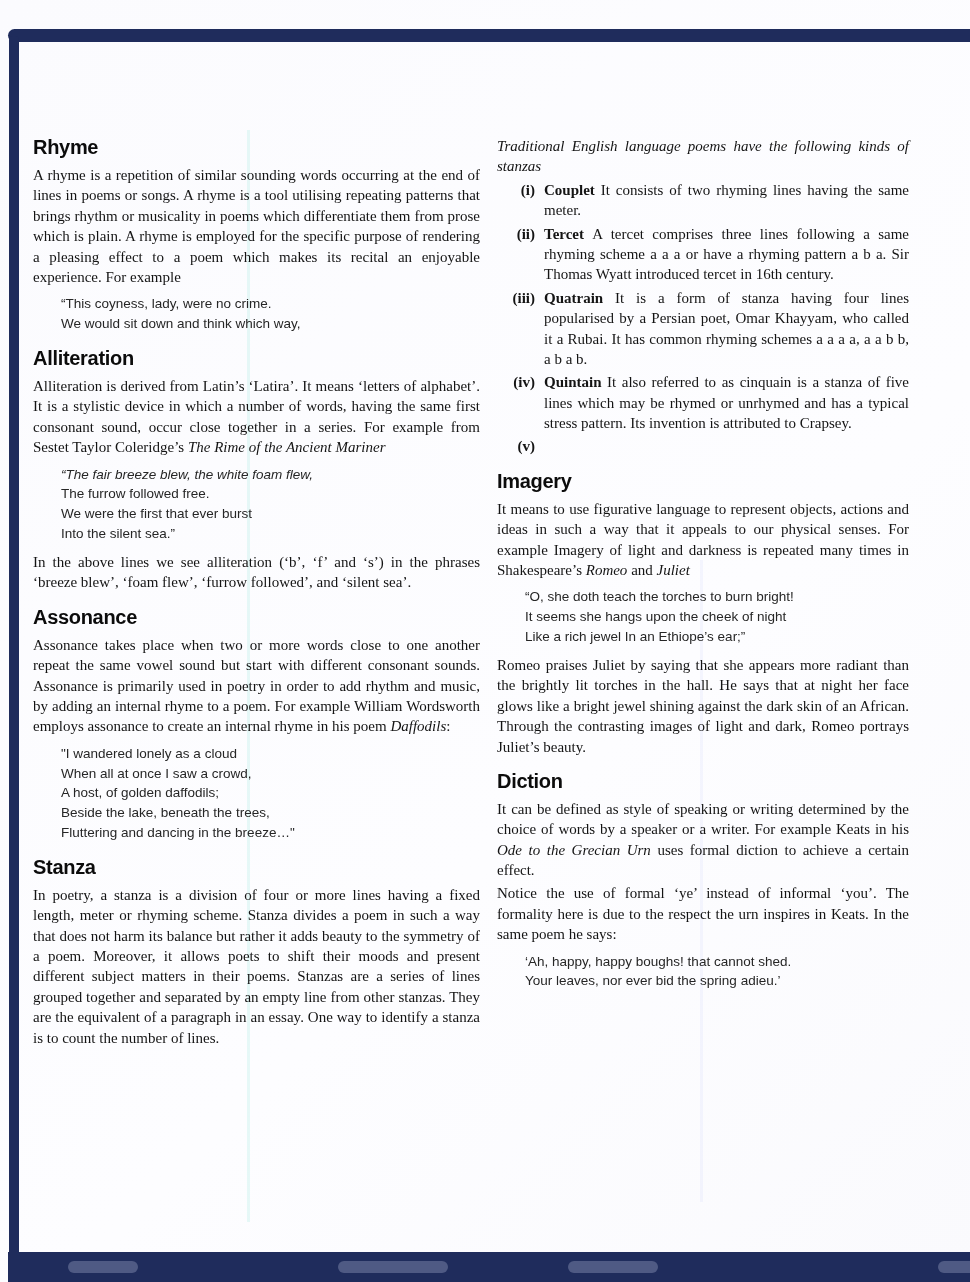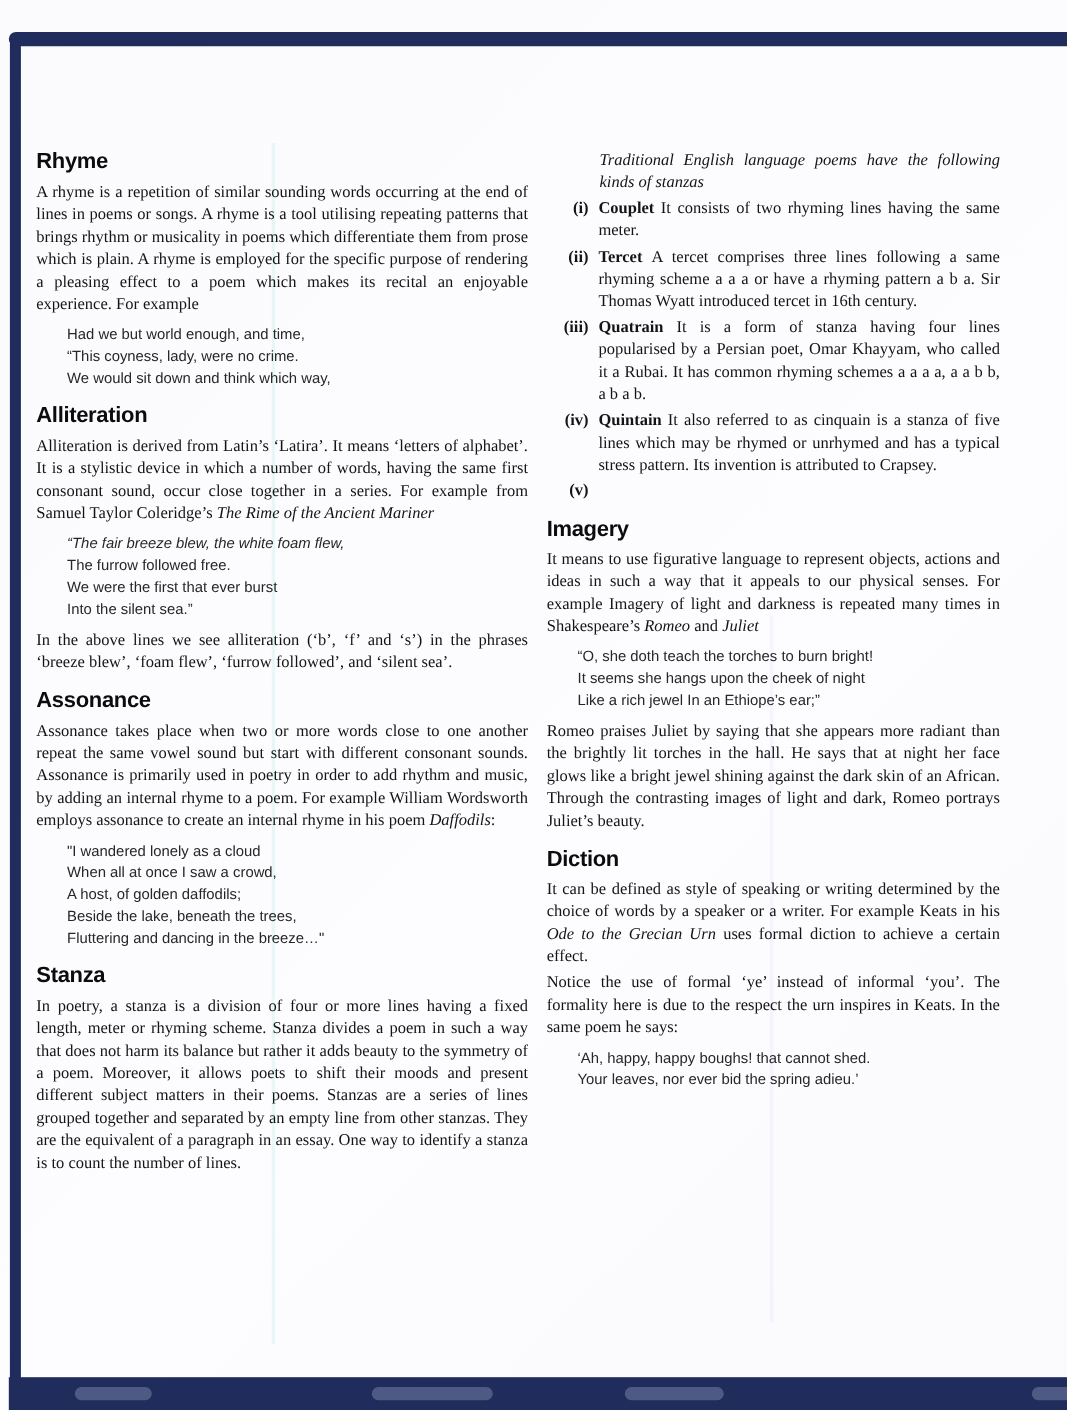--- a/index.html
+++ b/index.html
@@ -27,21 +27,21 @@
     font-family:"Liberation Sans", sans-serif;
     font-size:20px;font-weight:bold;letter-spacing:-0.3px;
     color:#0c0c0c;margin:13px 0 6px 0;
   }
   .col > h2:first-child{margin-top:0;}
   p.body{
     font-size:15px;line-height:1.36;text-align:justify;
     margin:0 0 3px 0;
   }
   p.body i{font-family:"Liberation Serif", serif;}
-  p.intro{font-style:italic;margin-left:48px;}
+  p.intro{font-style:italic;}
   .quote{
     font-family:"Liberation Sans", sans-serif;
     font-size:13.5px;line-height:1.47;color:#262626;
     margin:7px 0 8px 28px;
   }
   .qline{white-space:nowrap;}
   .qline i{font-style:italic;}
   .olist{margin:2px 0 4px 0;}
   .li{
     display:grid;grid-template-columns:38px 1fr;column-gap:9px;
@@ -55,26 +55,25 @@
 <body>
 
 <div class="page">
   <div class="streak1"></div>
   <div class="streak2"></div>
 
   <div class="col col-left" id="col-left">
       <h2>Rhyme</h2>
       <p class="body"><span>A rhyme is a repetition of similar sounding words occurring at the end of lines in poems or songs. A rhyme is a tool utilising repeating patterns that brings rhythm or musicality in poems which differentiate them from prose which is plain. A rhyme is employed for the specific purpose of rendering a pleasing effect to a poem which makes its recital an enjoyable experience. For example</span></p>
       <div class="quote">
-        <div class="qline"><span>Had we but world enough, and time,</span></div>
         <div class="qline"><span>“This coyness, lady, were no crime.</span></div>
         <div class="qline"><span>We would sit down and think which way,</span></div>
       </div>
       <h2>Alliteration</h2>
-      <p class="body"><span>Alliteration is derived from Latin’s ‘Latira’. It means ‘letters of alphabet’. It is a stylistic device in which a number of words, having the same first consonant sound, occur close together in a series. For example from Samuel Taylor Coleridge’s </span><i>The Rime of the Ancient Mariner</i></p>
+      <p class="body"><span>Alliteration is derived from Latin’s ‘Latira’. It means ‘letters of alphabet’. It is a stylistic device in which a number of words, having the same first consonant sound, occur close together in a series. For example from Sestet Taylor Coleridge’s </span><i>The Rime of the Ancient Mariner</i></p>
       <div class="quote">
         <div class="qline"><i>“The fair breeze blew, the white foam flew,</i></div>
         <div class="qline"><span>The furrow followed free.</span></div>
         <div class="qline"><span>We were the first that ever burst</span></div>
         <div class="qline"><span>Into the silent sea.”</span></div>
       </div>
       <p class="body"><span>In the above lines we see alliteration (‘b’, ‘f’ and ‘s’) in the phrases ‘breeze blew’, ‘foam flew’, ‘furrow followed’, and ‘silent sea’.</span></p>
       <h2>Assonance</h2>
       <p class="body"><span>Assonance takes place when two or more words close to one another repeat the same vowel sound but start with different consonant sounds. Assonance is primarily used in poetry in order to add rhythm and music, by adding an internal rhyme to a poem. For example William Wordsworth employs assonance to create an internal rhyme in his poem </span><i>Daffodils</i><span>:</span></p>
       <div class="quote">

